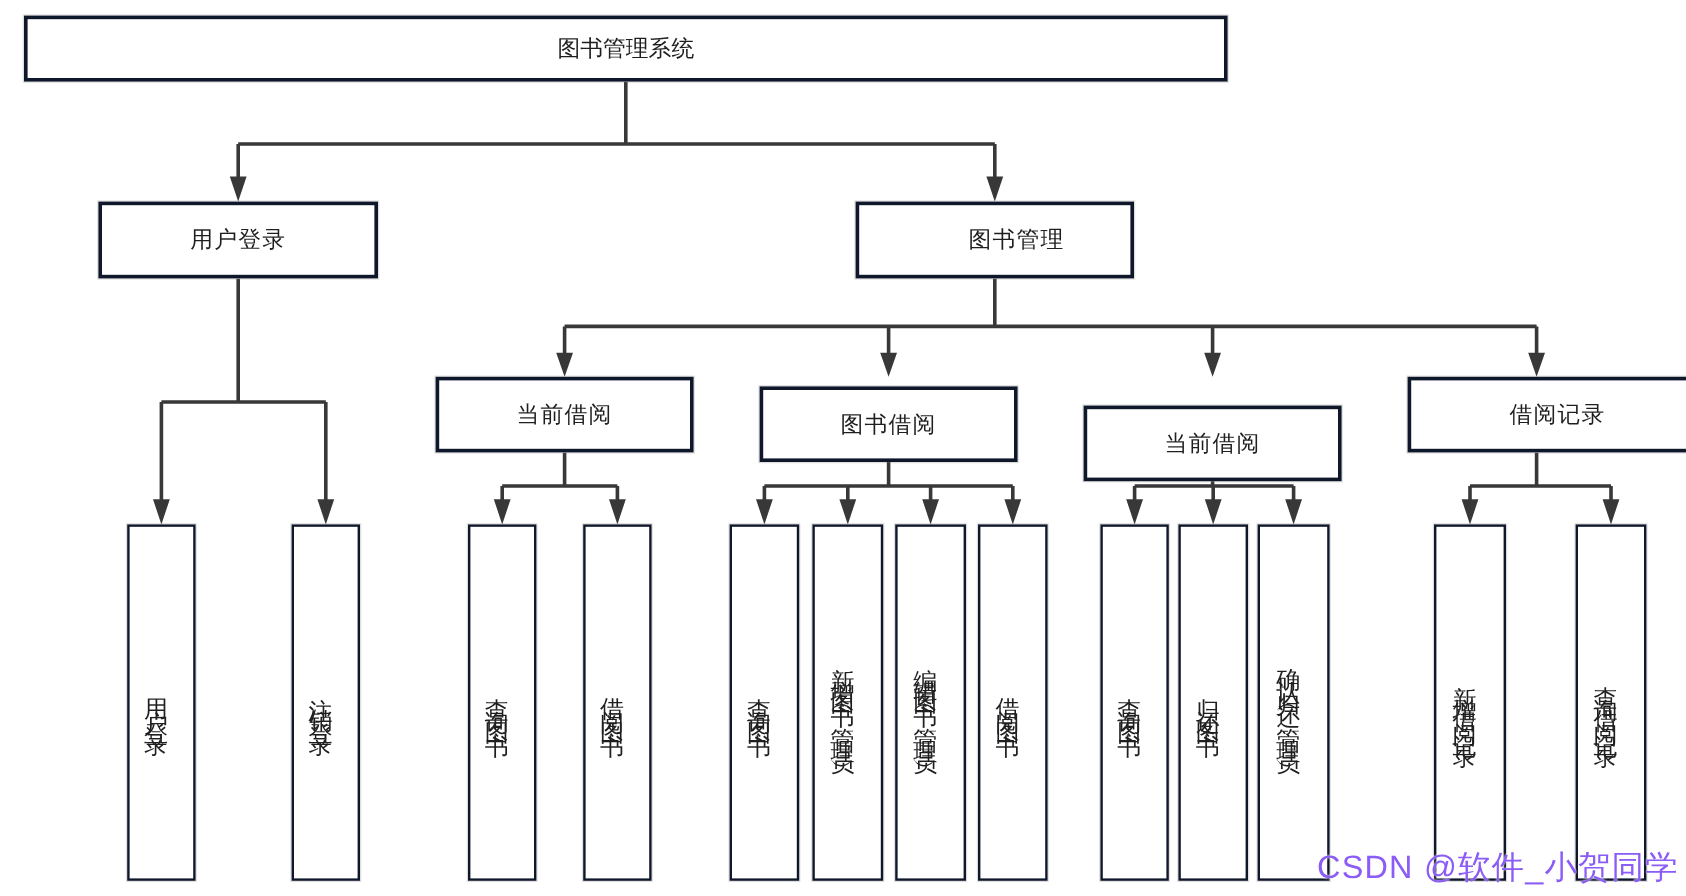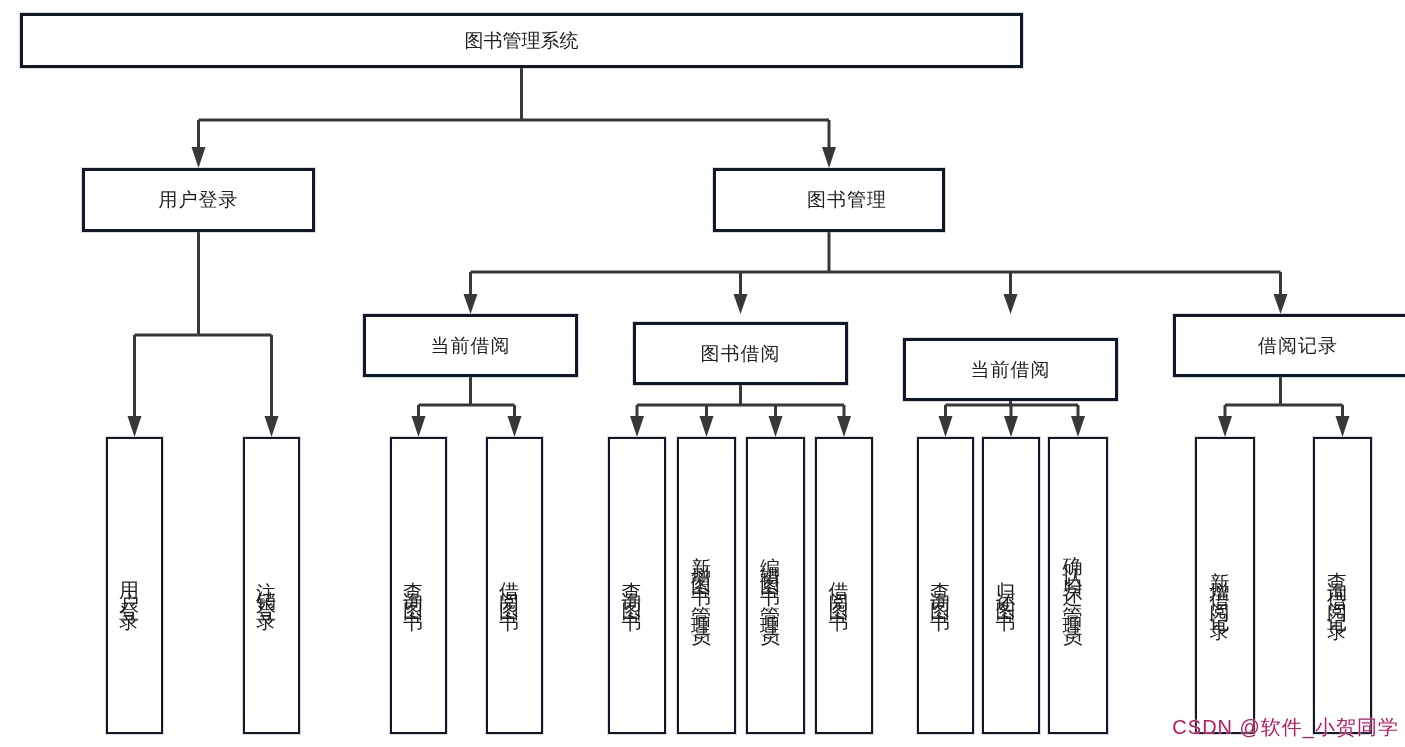--- a/index.html
+++ b/index.html
@@ -55,22 +55,22 @@
   .n-c3{left:815px; width:58px;}
   .n-d0{left:917px;  width:57px;}
   .n-d1{left:982px;  width:58px;}
   .n-d2{left:1048px; width:60px;}
   .n-e0{left:1195px; width:60px;}
   .n-e1{left:1313px; width:59px;}
   .watermark{
     position:absolute;
     right:6px;
     bottom:6px;
-    font-size:20px;
-    color:#be185d;
+    font-size:27px;
+    color:#8b5cf6;
     text-shadow:0 0 2px #ffffff;
     letter-spacing:1px;
     pointer-events:none;
   }
 </style>
 </head>
 <body>
 
 <div id="canvas">
 

